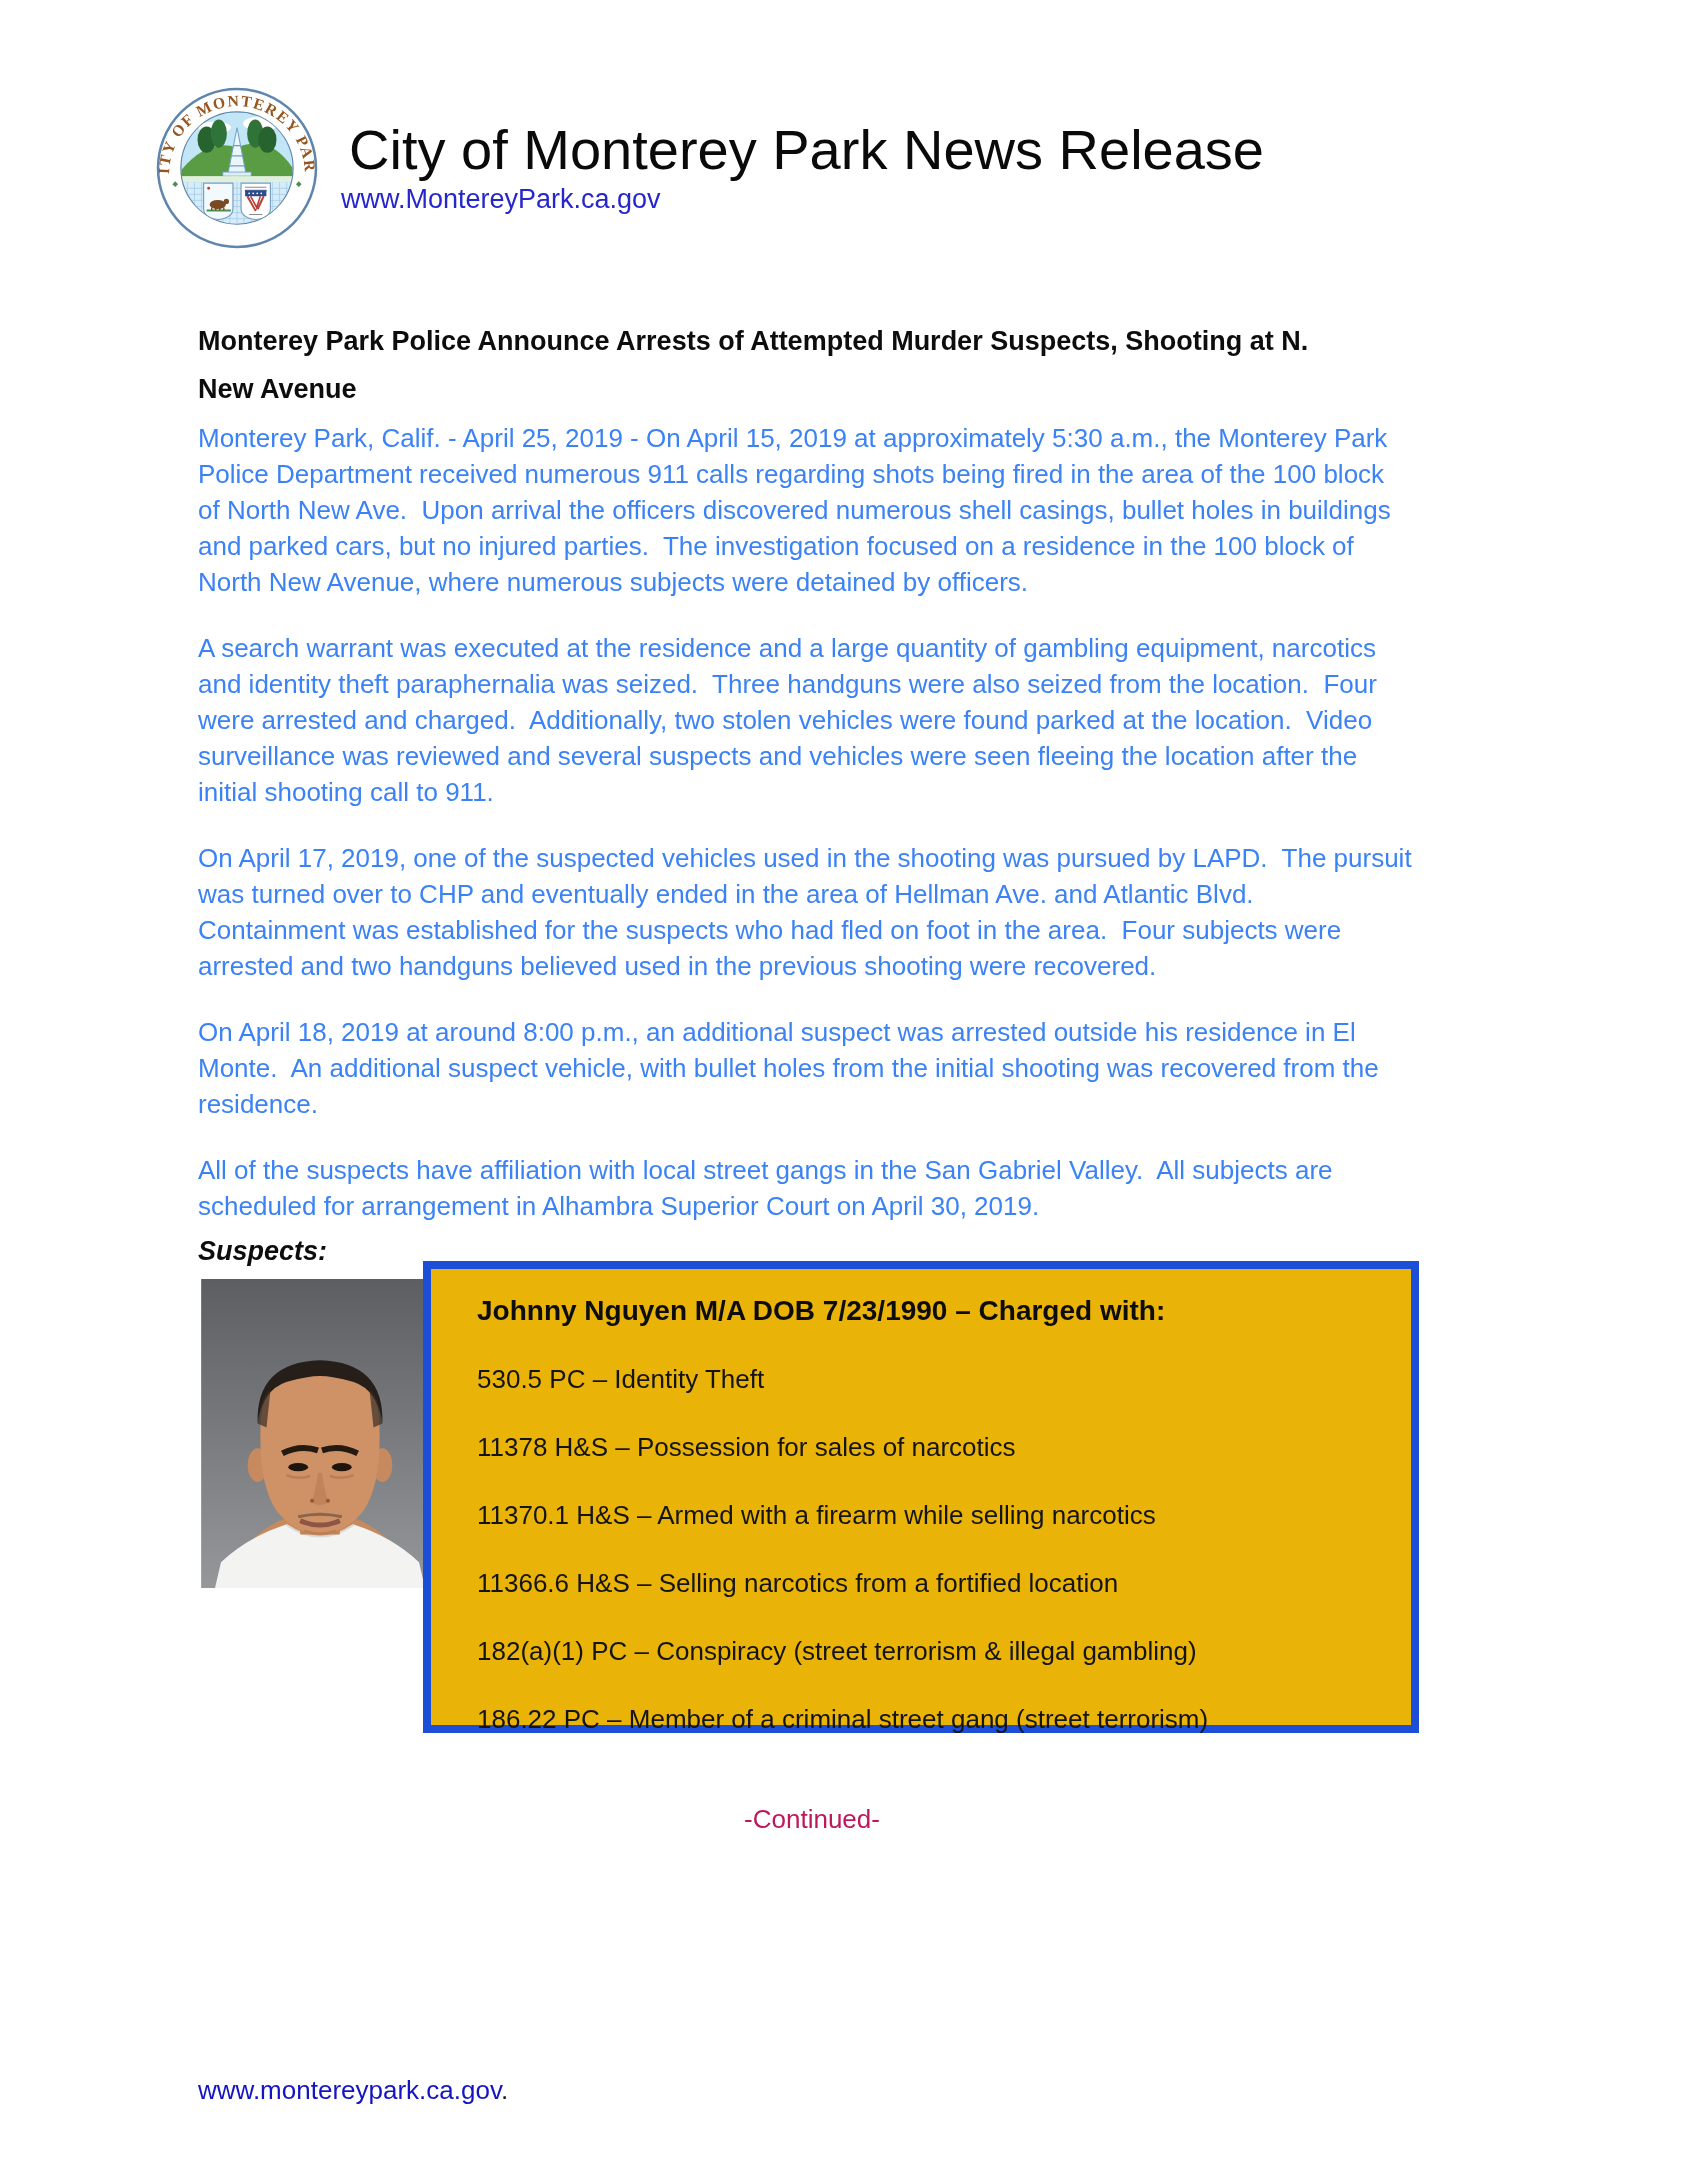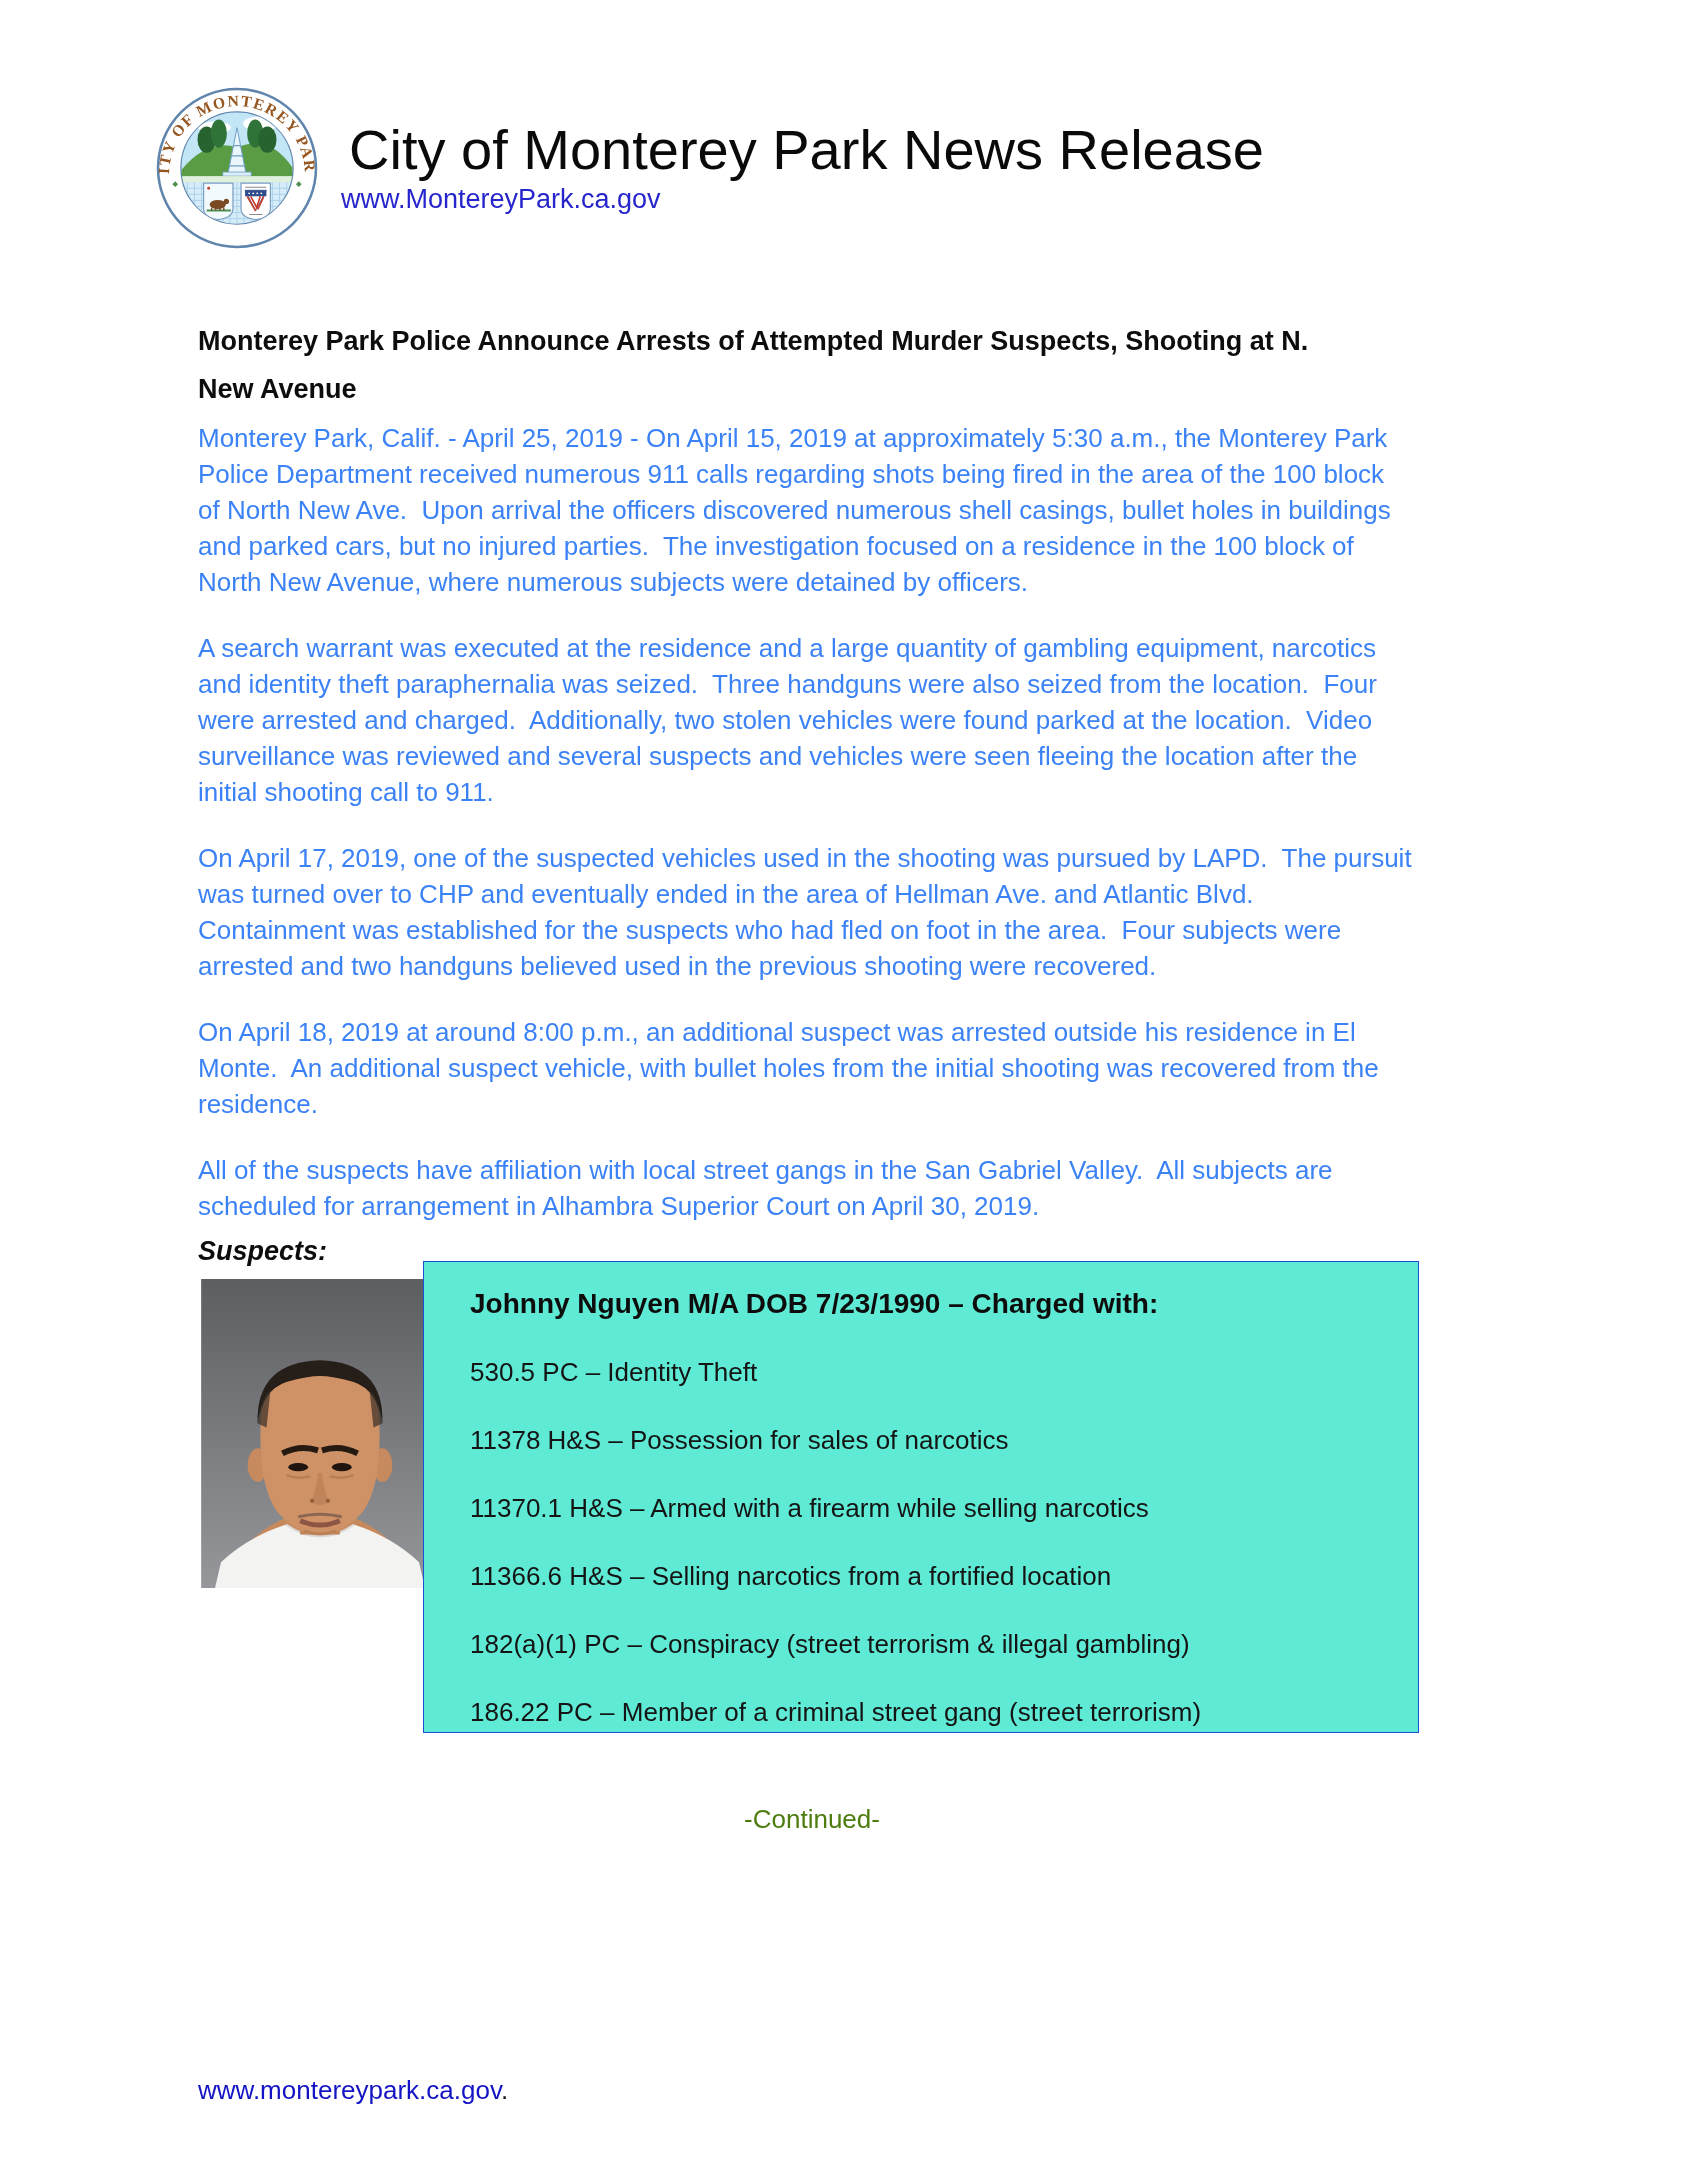--- a/index.html
+++ b/index.html
@@ -28,28 +28,28 @@
     margin:0 0 30px 0; font-size:26px; line-height:36px;
     white-space:pre-wrap; color:#3b82f6;
   }
   .suspects-label {
     position:absolute; left:198px; top:1236px;
     font-size:27px; font-weight:bold;font-style:italic;
   }
   .mugshot { position:absolute; left:201px; top:1279px; width:238px; height:309px; }
   .charge-box {
     position:absolute; left:423px; top:1261px; width:996px; height:472px;
-    border:1px solid #1d4ed8; box-sizing:border-box;
-    padding:12px 8px 0 46px; background:#5eead4;
+    border:8px solid #1d4ed8; box-sizing:border-box;
+    padding:12px 8px 0 46px; background:#eab308;
   }
   .charge-box-title { font-size:28px; font-weight:bold; margin:14px 0 0 0; }
   .charge-line { font-size:26px; margin-top:37px; color:#141414; }
   .continued {
     position:absolute; left:0; top:1804px; width:1624px;
-    text-align:center; font-size:26px; color:#4d7c0f;
+    text-align:center; font-size:26px; color:#be185d;
   }
   
   .footer {
     position:absolute; left:198px; top:2035px; width:1366px;
     font-size:26px; line-height:37px; color:#1a1a1a;
   }
   .footer a { color:#1414c4; text-decoration:none; }
   .footer .dot { color:#1a1a1a; }
 </style>
 </head>

